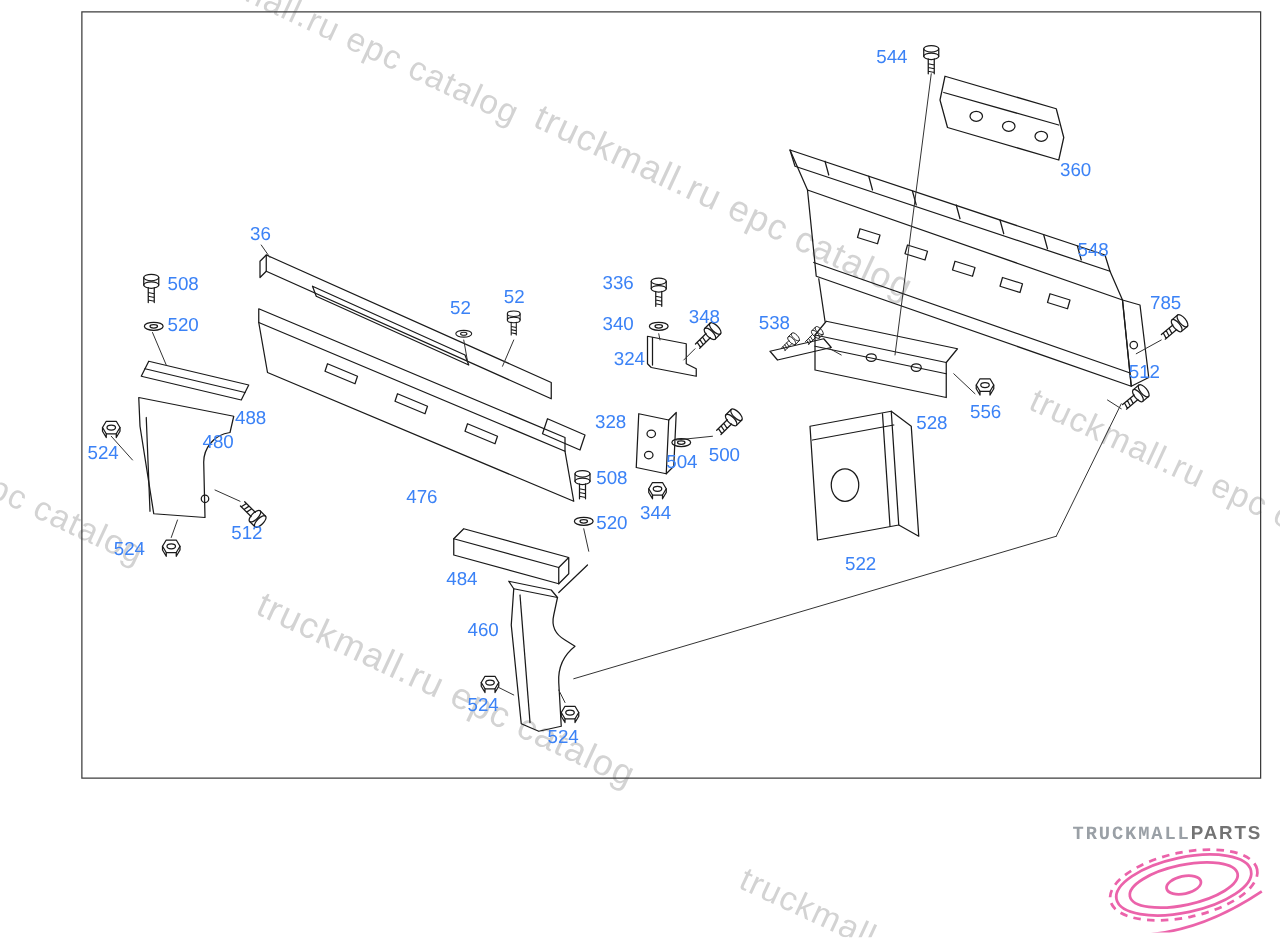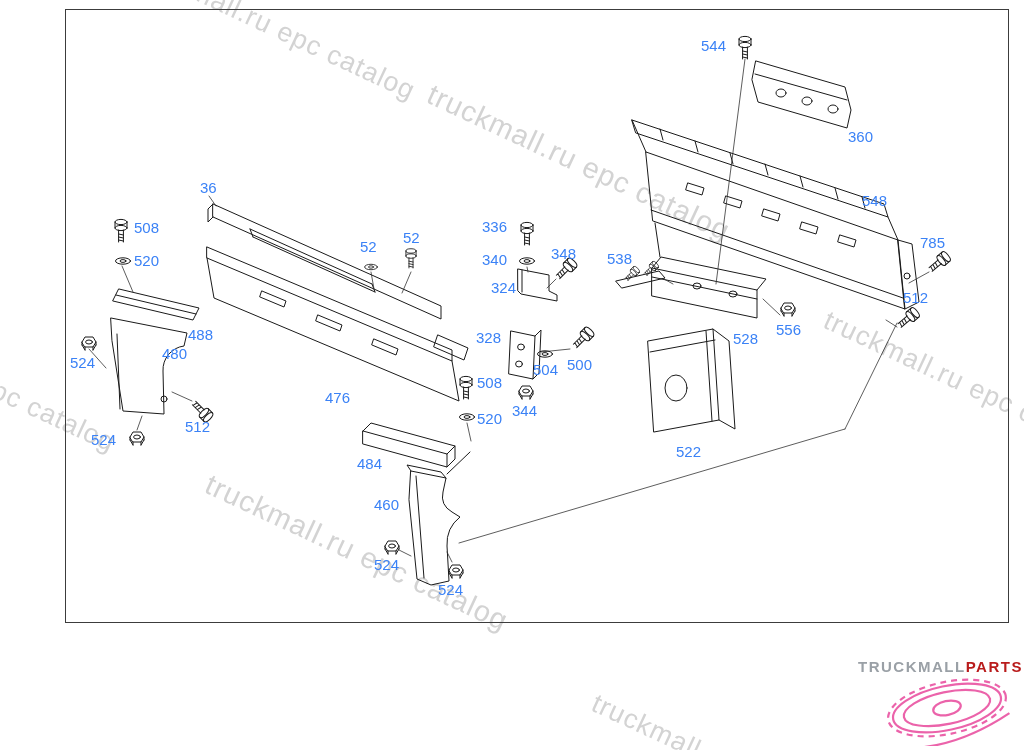--- a/index.html
+++ b/index.html
@@ -5,22 +5,22 @@
   html,body{margin:0;padding:0;background:#fff;}
   .stage{position:relative;width:1024px;height:750px;background:#ffffff;overflow:hidden;
          font-family:"Liberation Sans", sans-serif;}
   .watermark{position:absolute;color:#d3d3d3;font-size:27px;white-space:nowrap;
              transform:rotate(25deg);transform-origin:0 0;letter-spacing:1px;z-index:1;}
   .wm-big{font-size:29px;}
   .diagram-svg{position:absolute;left:0;top:0;z-index:2;}
   .plabel{position:absolute;font-size:15px;color:#3b82f6;z-index:4;line-height:1;}
   .logo{position:absolute;left:858px;top:658px;z-index:5;font-size:15px;font-weight:700;
         letter-spacing:1.5px;white-space:nowrap;}
-  .logo .lg1{color:#9aa0a6;}
-  .logo .lg2{color:#b91c1c;}
+  .logo .lg1{color:#9aa0a6;font-family:Liberation Mono, monospace;}
+  .logo .lg2{color:#737373;}
   .gearwrap{position:absolute;left:872px;top:668px;z-index:5;}
 </style>
 </head>
 <body>
 
 <div class="stage">
 
   <div class="watermark" style="left:140px;top:-52px">truckmall.ru epc catalog</div>
   <div class="watermark wm-big" style="left:436px;top:78px">truckmall.ru epc catalog</div>
   <div class="watermark" style="left:-160px;top:300px">truckmall.ru epc catalog</div>

